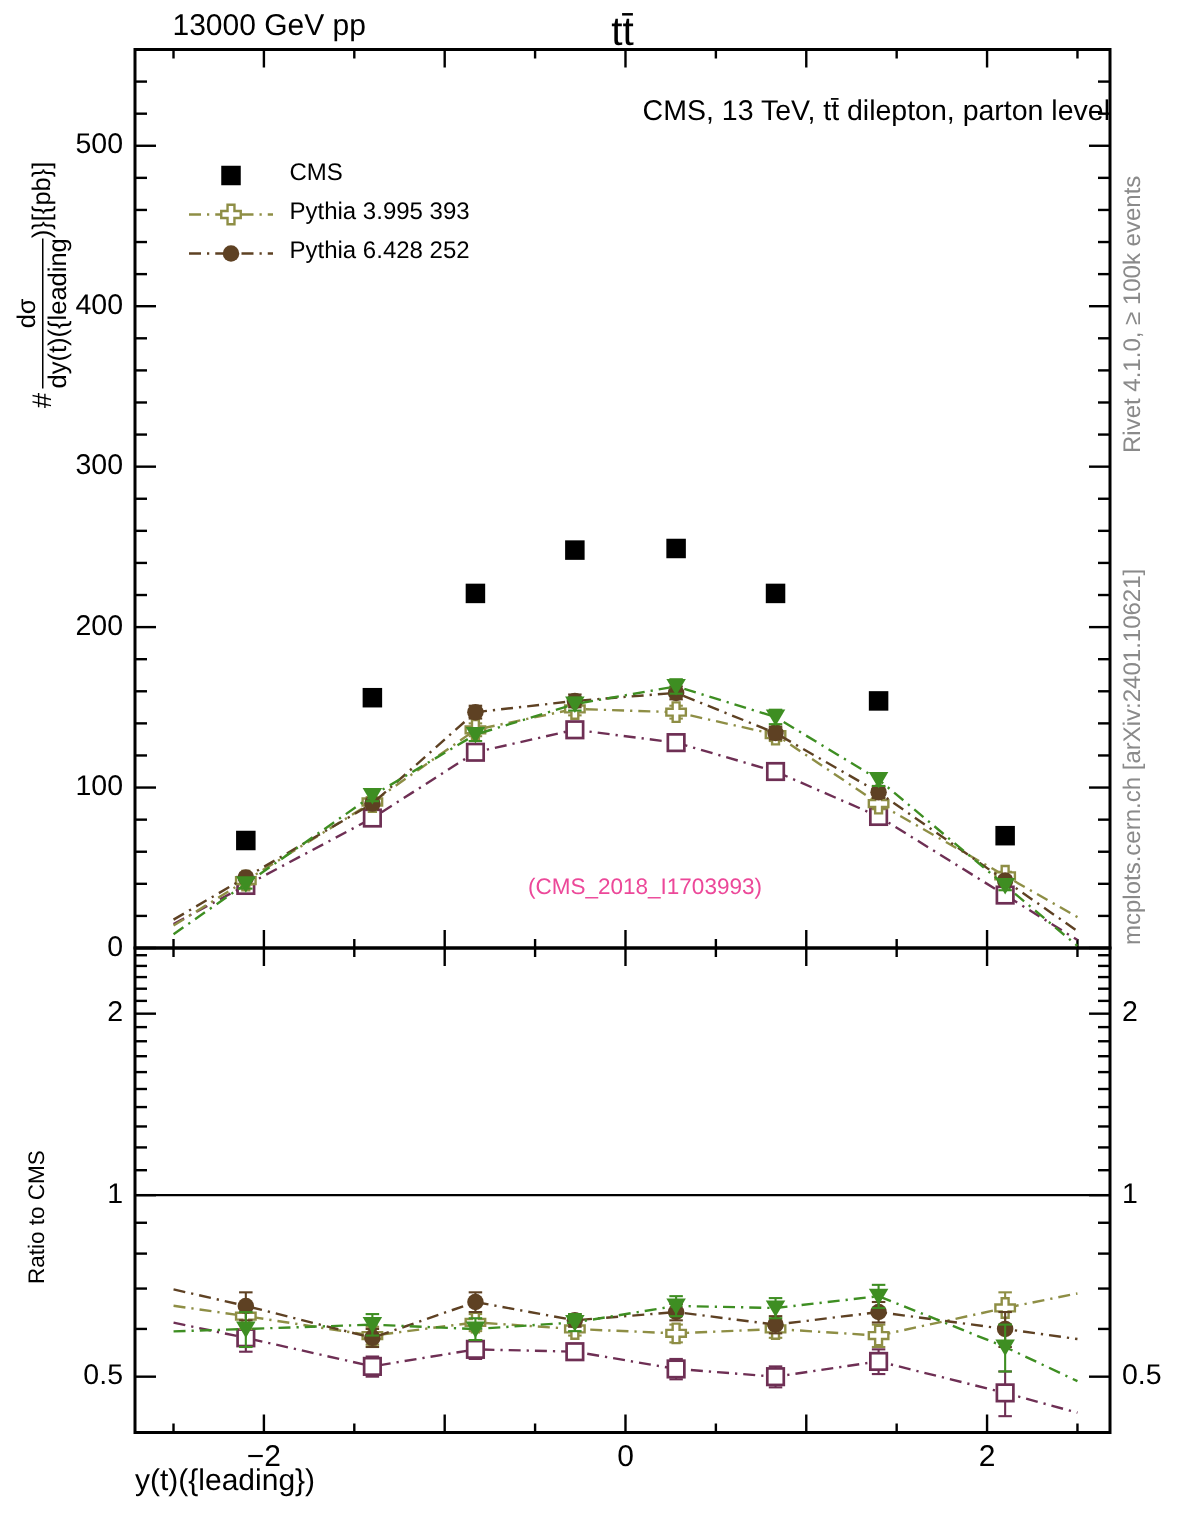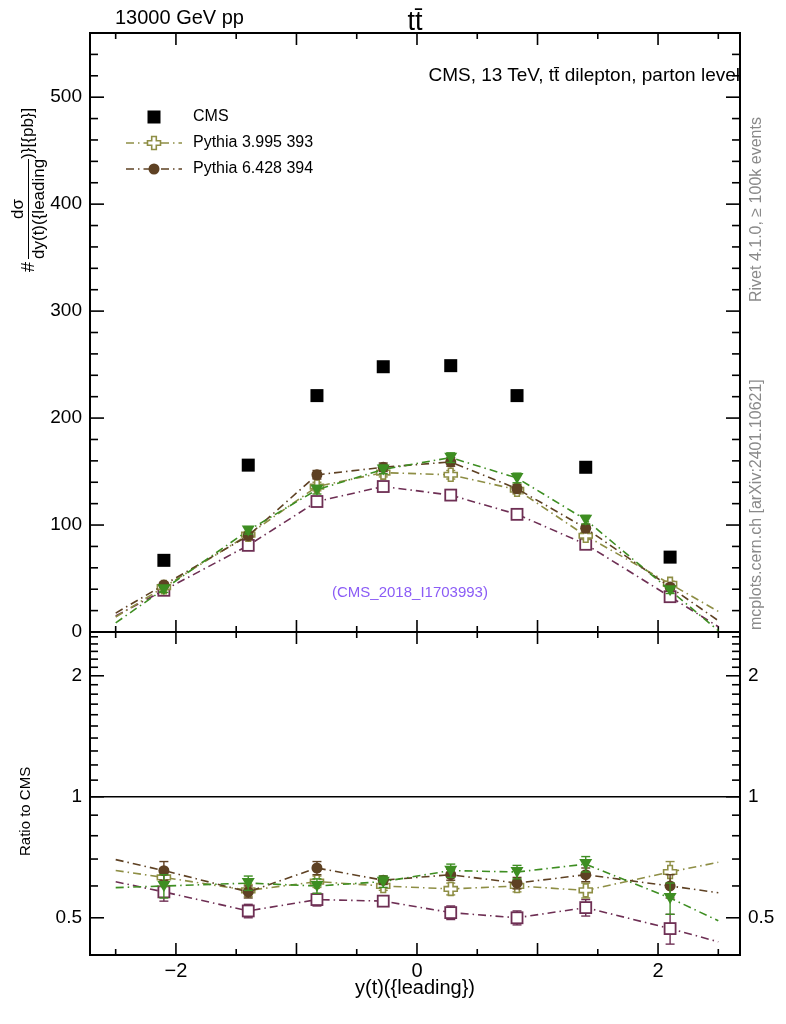--- a/index.html
+++ b/index.html
@@ -1,22 +1,22 @@
 <!DOCTYPE html>
 <html><head>
 <meta charset="utf-8">
 <style>
   html,body{margin:0;padding:0;background:#fff;}
   .canvas{position:relative;width:786px;height:1024px;background:#fff;overflow:hidden;
           font-family:"Liberation Sans",sans-serif;color:#000;}
   .hdr-left{position:absolute;left:115px;top:6px;font-size:20px;text-align:center;}
   .hdr-right{position:absolute;left:90px;width:650px;top:6px;text-align:center;font-size:27px;}
   .title{position:absolute;left:90px;width:650px;top:64px;text-align:right;font-size:19px;}
-  .xlabel{position:absolute;left:90px;width:650px;top:976px;text-align:center;font-size:20px;}
-  .watermark{position:absolute;left:90px;width:640px;top:583px;text-align:center;font-size:15px;color:#8b5cf6;}
+  .xlabel{position:absolute;left:90px;width:650px;top:976px;text-align:left;font-size:20px;}
+  .watermark{position:absolute;left:90px;width:640px;top:583px;text-align:center;font-size:15px;color:#ec4899;padding-left:20px;}
   .ylabel{position:absolute;left:8px;top:272px;transform:rotate(-90deg);transform-origin:0 0;
           display:flex;align-items:center;white-space:nowrap;font-size:17px;}
   .ylabel .prefix{font-size:18px;margin-right:3px;}
   .frac{display:inline-flex;flex-direction:column;text-align:center;line-height:1.15;}
   .frac .num{border-bottom:1.6px solid #000;padding:0 4px;}
   .credit{position:absolute;transform:rotate(-90deg);transform-origin:0 0;font-size:16px;
           color:#8a8a8a;white-space:nowrap;}
   .credit-top{left:747px;top:302px;}
   .credit-bottom{left:747px;top:630px;}
   .ratio-ylabel{position:absolute;left:16px;top:856px;transform:rotate(-90deg);transform-origin:0 0;
@@ -522,21 +522,21 @@
           <line x1="2" y1="10" x2="58" y2="10" stroke="#8e8e45" stroke-width="1.6" stroke-dasharray="8 4 1.5 4"></line>
           <path d="M 27.7 3.5 H 32.3 V 7.7 H 36.5 V 12.3 H 32.3 V 16.5 H 27.7 V 12.3 H 23.5 V 7.7 H 27.7 Z" fill="#fff" stroke="#8e8e45" stroke-width="1.6"></path>
         </svg>
         <span class="llabel">Pythia 3.995 393</span>
       </div>
       <div class="lrow">
         <svg width="60" height="20">
           <line x1="2" y1="10" x2="58" y2="10" stroke="#5e4123" stroke-width="1.6" stroke-dasharray="8 4 1.5 4"></line>
           <circle cx="30" cy="10" r="5.5" fill="#5e4123"></circle>
         </svg>
-        <span class="llabel">Pythia 6.428 394</span>
+        <span class="llabel">Pythia 6.428 252</span>
       </div>
     </div>
 
   <div class="credit credit-top">Rivet 4.1.0, ≥ 100k events</div>
   <div class="credit credit-bottom">mcplots.cern.ch [arXiv:2401.10621]</div>
   <div class="watermark">(CMS_2018_I1703993)</div>
   <div class="ratio-ylabel">Ratio to CMS</div>
   <div class="xlabel">y(t)({leading})</div>
 </div>
 

